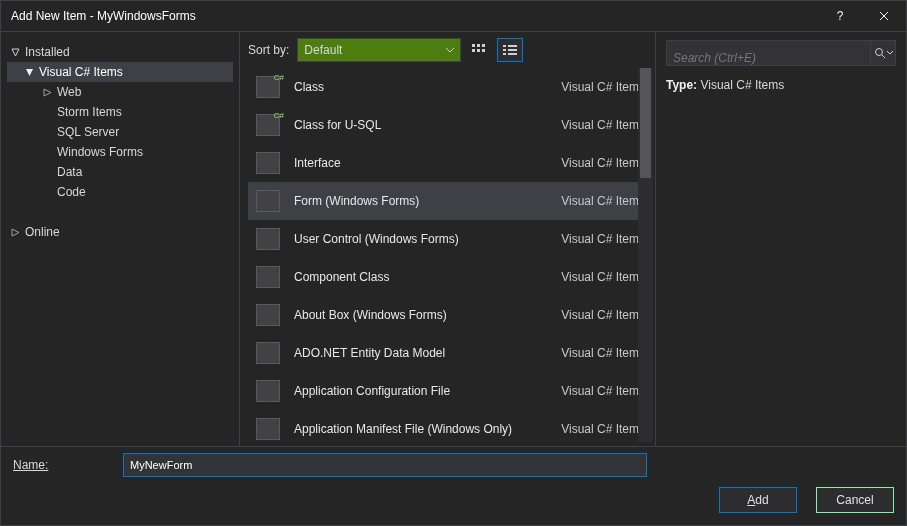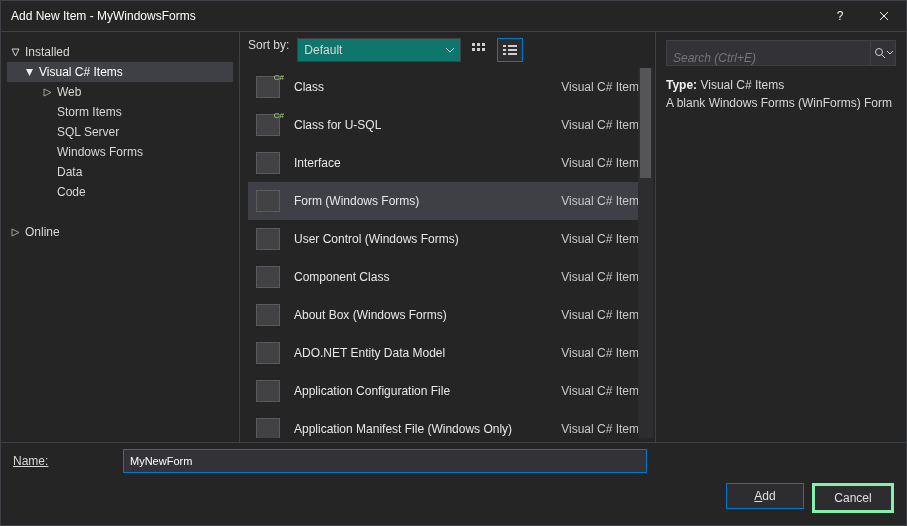--- a/index.html
+++ b/index.html
@@ -13,23 +13,23 @@
   .tree-row{display:flex;align-items:center;height:20px;padding:0 4px;cursor:default;white-space:nowrap}
   .tree-row.selected{background:#3f3f46}
   .tri{width:9px;height:9px;margin-right:5px;flex:none}
   .tri svg{display:block}
   .tree-label{color:#d8d8d8}
   .tree-row.selected .tree-label{color:#fff}
   .ind-1{padding-left:18px}
   .ind-2{padding-left:36px}
   
   .middle{flex:1;display:flex;flex-direction:column;border-left:1px solid #3f3f46;border-right:1px solid #3f3f46;min-width:0}
-  .toolbar{height:32px;display:flex;align-items:flex-start;padding:6px 8px 2px 8px;gap:6px;box-sizing:border-box}
+  .toolbar{height:32px;display:flex;align-items:center;padding:6px 8px 2px 8px;gap:6px;box-sizing:border-box}
   .sort-label{color:#d8d8d8;margin-right:2px}
-  .sort-combo{width:150px;height:22px;background:#0f766e;border:1px solid #3f3f46;display:flex;align-items:center;padding:0 6px;justify-content:space-between;color:#d8d8d8}
+  .sort-combo{width:150px;height:22px;background:#4d7c0f;border:1px solid #3f3f46;display:flex;align-items:center;padding:0 6px;justify-content:space-between;color:#d8d8d8}
   .view-btn{width:24px;height:22px;display:flex;align-items:center;justify-content:center;color:#d8d8d8}
   .view-btn.active{border:1px solid #007acc;background:#2d2d30}
   .spacer{flex:1}
   .item-list{flex:1;overflow:hidden;position:relative;margin:4px 2px 4px 8px}
   .item-scroll{position:absolute;inset:0;overflow-y:hidden}
   .item-row{height:38px;display:flex;align-items:center;padding:0 8px 0 0}
   .item-row.selected{background:#3f3f46}
   .item-icon{width:40px;height:38px;display:flex;align-items:center;justify-content:center;flex:none}
   .item-icon .box{width:22px;height:20px;background:#424245;border:1px solid #5a5a5e;position:relative}
   .item-icon .badge{position:absolute;top:-4px;right:-5px;font-size:8px;color:#9cdc76}
@@ -42,22 +42,22 @@
   .search-wrap{height:24px;display:flex;align-items:flex-end;background:#333337;border:1px solid #3f3f46;margin-bottom:10px}
   .search-input{flex:1;background:transparent;border:none;outline:none;color:#d0d0d0;font-style:italic;padding:0 6px;font-size:12px}
   .search-btn{width:24px;height:100%;display:flex;align-items:center;justify-content:center;border-left:1px solid #3f3f46;color:#d0d0d0}
   .info-line{color:#d8d8d8;line-height:18px}
   .info-line b{color:#f0f0f0;font-weight:700}
   
   .footer{padding:6px 12px 12px 12px;display:flex;flex-direction:column;border-top:1px solid #3f3f46}
   .name-row{display:flex;align-items:center;gap:10px;margin-bottom:10px}
   .name-label{width:100px;color:#d8d8d8;text-decoration:underline}
   .name-input{flex:0 0 510px;height:22px;background:#333337;border:1px solid #007acc;color:#fff;padding:0 6px;font-size:11px;outline:none}
-  .btn-row{display:flex;justify-content:flex-end;gap:8px}
-  .btn{min-width:76px;height:24px;border:3px solid #86efac;background:#2d2d30;color:#e0e0e0;display:flex;align-items:center;justify-content:center}
+  .btn-row{display:flex;justify-content:flex-end;gap:19px}
+  .btn{min-width:76px;height:24px;border:1px solid #86efac;background:#2d2d30;color:#e0e0e0;display:flex;align-items:center;justify-content:center}
   .btn.primary{border:1px solid #007acc}
   .u{text-decoration:underline}
 </style>
 </head>
 <body>
 
 <div class="window">
 
   <div class="titlebar">
     <span class="titlebar-title">Add New Item - MyWindowsForms</span>
@@ -252,21 +252,20 @@
               <line x1="8" y1="8" x2="11" y2="11" stroke="#d0d0d0"></line>
             </svg>
           <svg width="6" height="4" viewBox="0 0 6 4" style="margin-left:1px">
               <path d="M0 0 L3 3 L6 0" fill="none" stroke="#d0d0d0"></path>
             </svg>
         </div>
       </div>
       <div class="info-line">
         <b>Type:</b>&nbsp;<span>Visual C# Items</span>
       </div>
-      <div class="info-line">A blank Windows Forms (WinForms) Form</div>
     </div>
 
   </div>
 
   <div class="footer">
     <div class="name-row">
       <span class="name-label"><span class="u">N</span>ame:</span>
       <input class="name-input" value="MyNewForm" style="">
     </div>
     <div class="btn-row">

